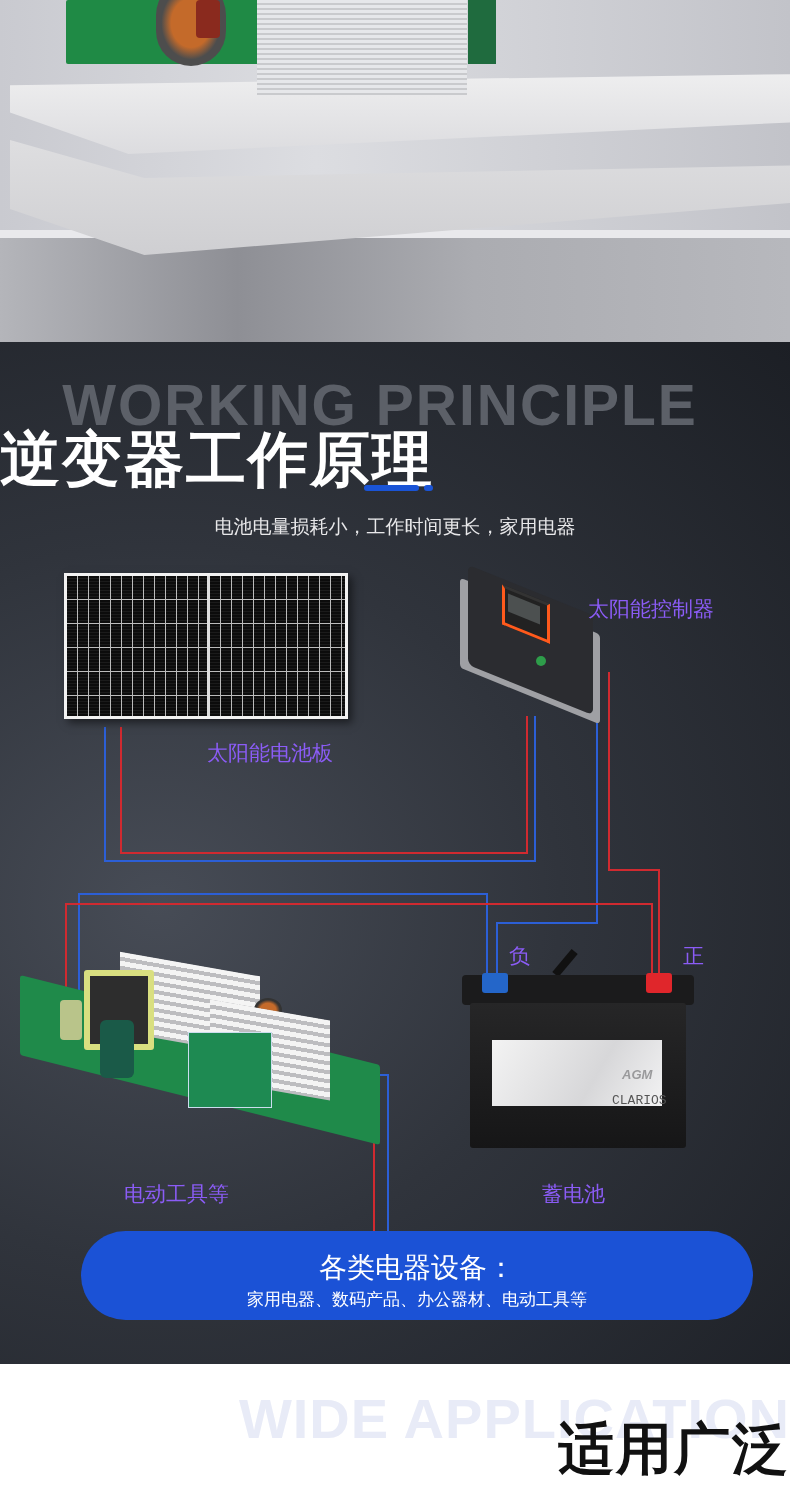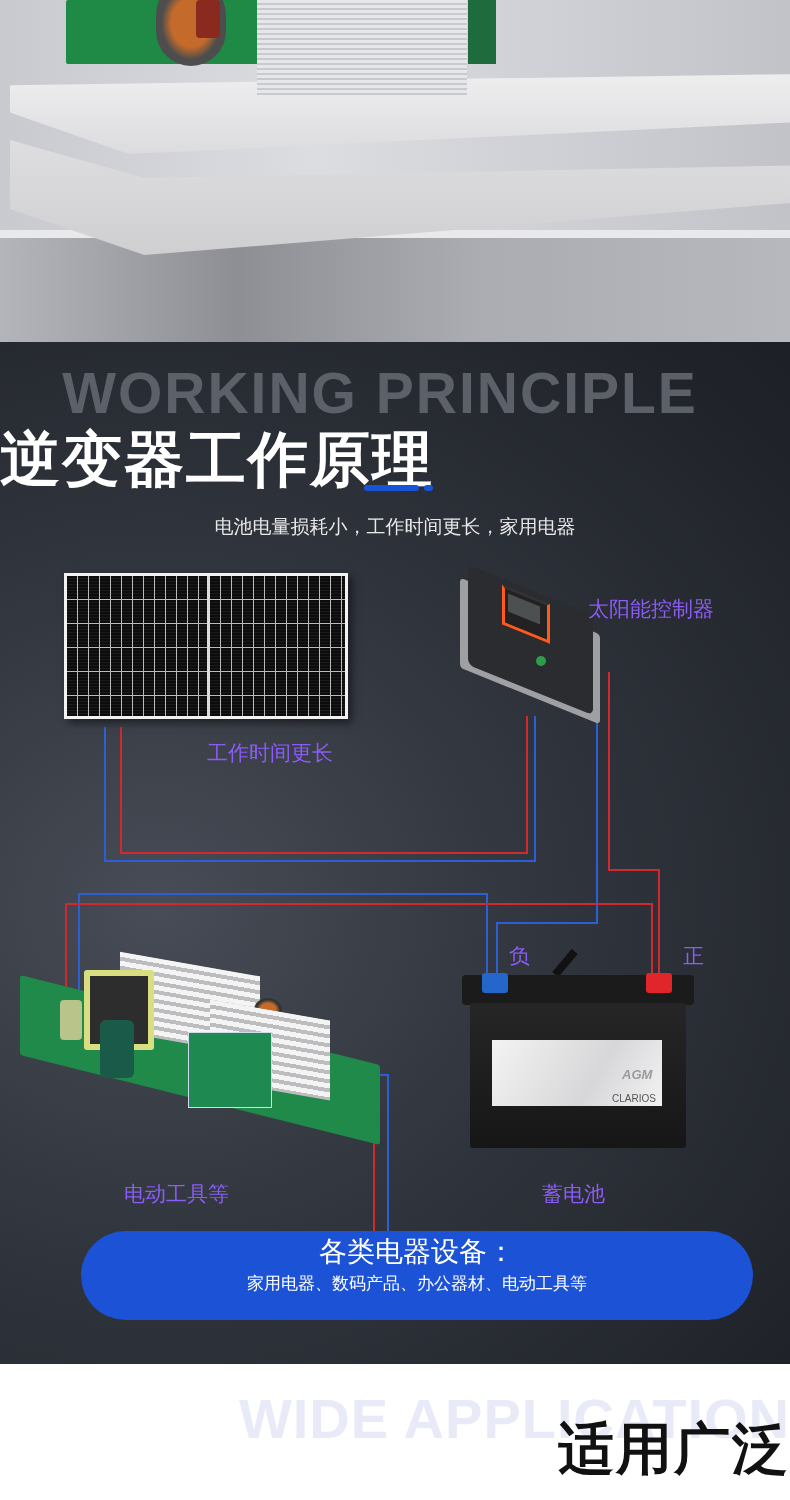--- a/index.html
+++ b/index.html
@@ -10,21 +10,21 @@
 .hero .ledge{position:absolute;left:0;top:230px;width:790px;height:8px;background:#e9e9ec}
 .shelf-top{position:absolute;left:10px;top:74px;width:790px;height:80px;background:linear-gradient(180deg,#eeeeef,#dcdcdf);clip-path:polygon(0 14%,100% 0,100% 60%,15% 100%,0 48%)}
 .shelf-front{position:absolute;left:10px;top:140px;width:790px;height:115px;background:linear-gradient(180deg,#dedee0,#cfcfd2);clip-path:polygon(0 0,17% 33%,100% 22%,100% 54%,17% 100%,0 60%)}
 .pcb{position:absolute;left:66px;top:0;width:265px;height:64px;background:#1f8a45;border-radius:2px}
 .pcb .coil{position:absolute;left:90px;top:-20px;width:70px;height:86px;border-radius:40px;background:radial-gradient(#c46a2a 40%,#4d4d4d 60%)}
 .pcb .cap{position:absolute;left:130px;top:0;width:24px;height:38px;background:#8a2a1e;border-radius:4px}
 .pcb .buzz{position:absolute;left:218px;top:4px;width:36px;height:36px;border-radius:50%;background:#222}
 .heatsink{position:absolute;left:257px;top:0;width:210px;height:95px;background:repeating-linear-gradient(180deg,#e6e7ea 0 3px,#c9cacd 3px 5px)}
 .heatsink2{position:absolute;left:468px;top:0;width:28px;height:64px;background:#1f6b3e}
 .dark{position:absolute;left:0;top:342px;width:790px;height:1022px;background:radial-gradient(ellipse at 20% 55%,#474c56 0%,#30343c 45%,#1c1f25 100%)}
-.bg-en{position:absolute;top:360px;left:0;width:760px;text-align:center;font-family:"Liberation Sans",sans-serif;font-weight:bold;font-size:57px;letter-spacing:2px;color:#5c6068}
+.bg-en{position:absolute;top:372px;left:0;width:760px;text-align:center;font-family:"Liberation Sans",sans-serif;font-weight:bold;font-size:57px;letter-spacing:2px;color:#5c6068}
 .title{position:absolute;top:420px;left:0;width:668px;font-size:60px;font-weight:bold;color:#fff;letter-spacing:2px}
 .bar1{position:absolute;left:364px;top:485px;width:55px;height:6px;border-radius:3px;background:#1a54d6}
 .bar2{position:absolute;left:424px;top:485px;width:9px;height:6px;border-radius:3px;background:#1a54d6}
 .sub{position:absolute;top:514px;left:0;width:790px;text-align:center;font-size:19px;color:#e8e8ea}
 .label{position:absolute;color:#8b5cf6;font-size:21px}
 .wire{position:absolute;}
 .r{background:#d02a30}
 .b{background:#2c5fd6}
 .panel{position:absolute;left:64px;top:573px;width:284px;height:146px;background:#f2f2f2;padding:3px;box-shadow:4px 4px 8px rgba(0,0,0,.5)}
 .panel .cells{width:100%;height:100%;background:
@@ -47,24 +47,24 @@
 .pcb2 .capA{position:absolute;left:80px;top:60px;width:34px;height:58px;background:#1a5a48;border-radius:6px}
 .pcb2 .capB{position:absolute;left:40px;top:40px;width:22px;height:40px;background:#b9c48a;border-radius:4px}
 .pcb2 .coil{position:absolute;left:234px;top:38px;width:28px;height:24px;border-radius:50%;background:radial-gradient(#c46a2a 40%,#333 60%)}
 .bat{position:absolute;left:462px;top:955px;width:232px;height:195px}
 .bat .lid{position:absolute;left:0;top:20px;width:232px;height:30px;background:#1b1b1c;border-radius:4px}
 .bat .box{position:absolute;left:8px;top:48px;width:216px;height:145px;background:linear-gradient(180deg,#262627,#161617);border-radius:3px}
 .bat .sticker{position:absolute;left:30px;top:85px;width:170px;height:66px;background:linear-gradient(120deg,#f3f3f3,#d7d7d9 60%,#f2f2f3)}
 .bat .neg{position:absolute;left:20px;top:18px;width:26px;height:20px;background:#2466c9;border-radius:3px}
 .bat .pos{position:absolute;left:184px;top:18px;width:26px;height:20px;background:#e0262b;border-radius:3px}
 .bat .handle{position:absolute;left:88px;top:4px;width:30px;height:8px;background:#111;transform:rotate(-50deg)}
-.bat .brand{position:absolute;left:150px;top:138px;font-size:10px;color:#555;font-family:Liberation Sans, sans-serif}
+.bat .brand{position:absolute;left:150px;top:138px;font-size:13px;color:#555;font-family:Liberation Mono, monospace}
 .bat .agm{position:absolute;left:160px;top:112px;font-size:13px;font-weight:bold;color:#9a9a9c;font-style:italic;font-family:"Liberation Sans",sans-serif}
 .pill{position:absolute;left:81px;top:1231px;width:672px;height:89px;border-radius:45px;background:#1b52d6;text-align:center;color:#fff}
-.pill .h{font-size:28px;margin-top:4px;line-height:34px}
+.pill .h{font-size:28px;margin-top:20px;line-height:34px}
 .pill .s{font-size:17px;line-height:28px}
 .wide-en{position:absolute;top:1386px;left:0;width:790px;text-align:right;font-family:"Liberation Sans",sans-serif;font-weight:bold;font-size:56px;color:#e8ebf7;letter-spacing:1px}
 .wide-title{position:absolute;top:1412px;left:0;width:790px;text-align:right;font-size:56px;font-weight:bold;color:#111;letter-spacing:2px}
 </style>
 </head>
 <body>
 
 <div class="hero">
   <div class="wall"></div>
   <div class="floor"></div>
@@ -112,21 +112,21 @@
 <div class="wire b" style="left:300px;top:1074px;width:88px;height:2px"></div>
 <div class="wire b" style="left:387px;top:1074px;width:2px;height:158px"></div>
 <div class="wire r" style="left:300px;top:1085px;width:74px;height:2px"></div>
 <div class="wire r" style="left:373px;top:1085px;width:2px;height:147px"></div>
 
 <div class="panel">
   <div class="cells">
       <div class="mid"></div>
     </div>
 </div>
-<div class="label" style="left:207px;top:739px">工作时间更长</div>
+<div class="label" style="left:207px;top:739px">太阳能电池板</div>
 
 <div class="ctrl">
   <div class="base"></div>
   <div class="body"></div>
   <div class="screen"></div>
   <div class="lcd"></div>
   <div class="term"></div>
 </div>
 <div class="label" style="left:588px;top:595px">太阳能控制器</div>
 

